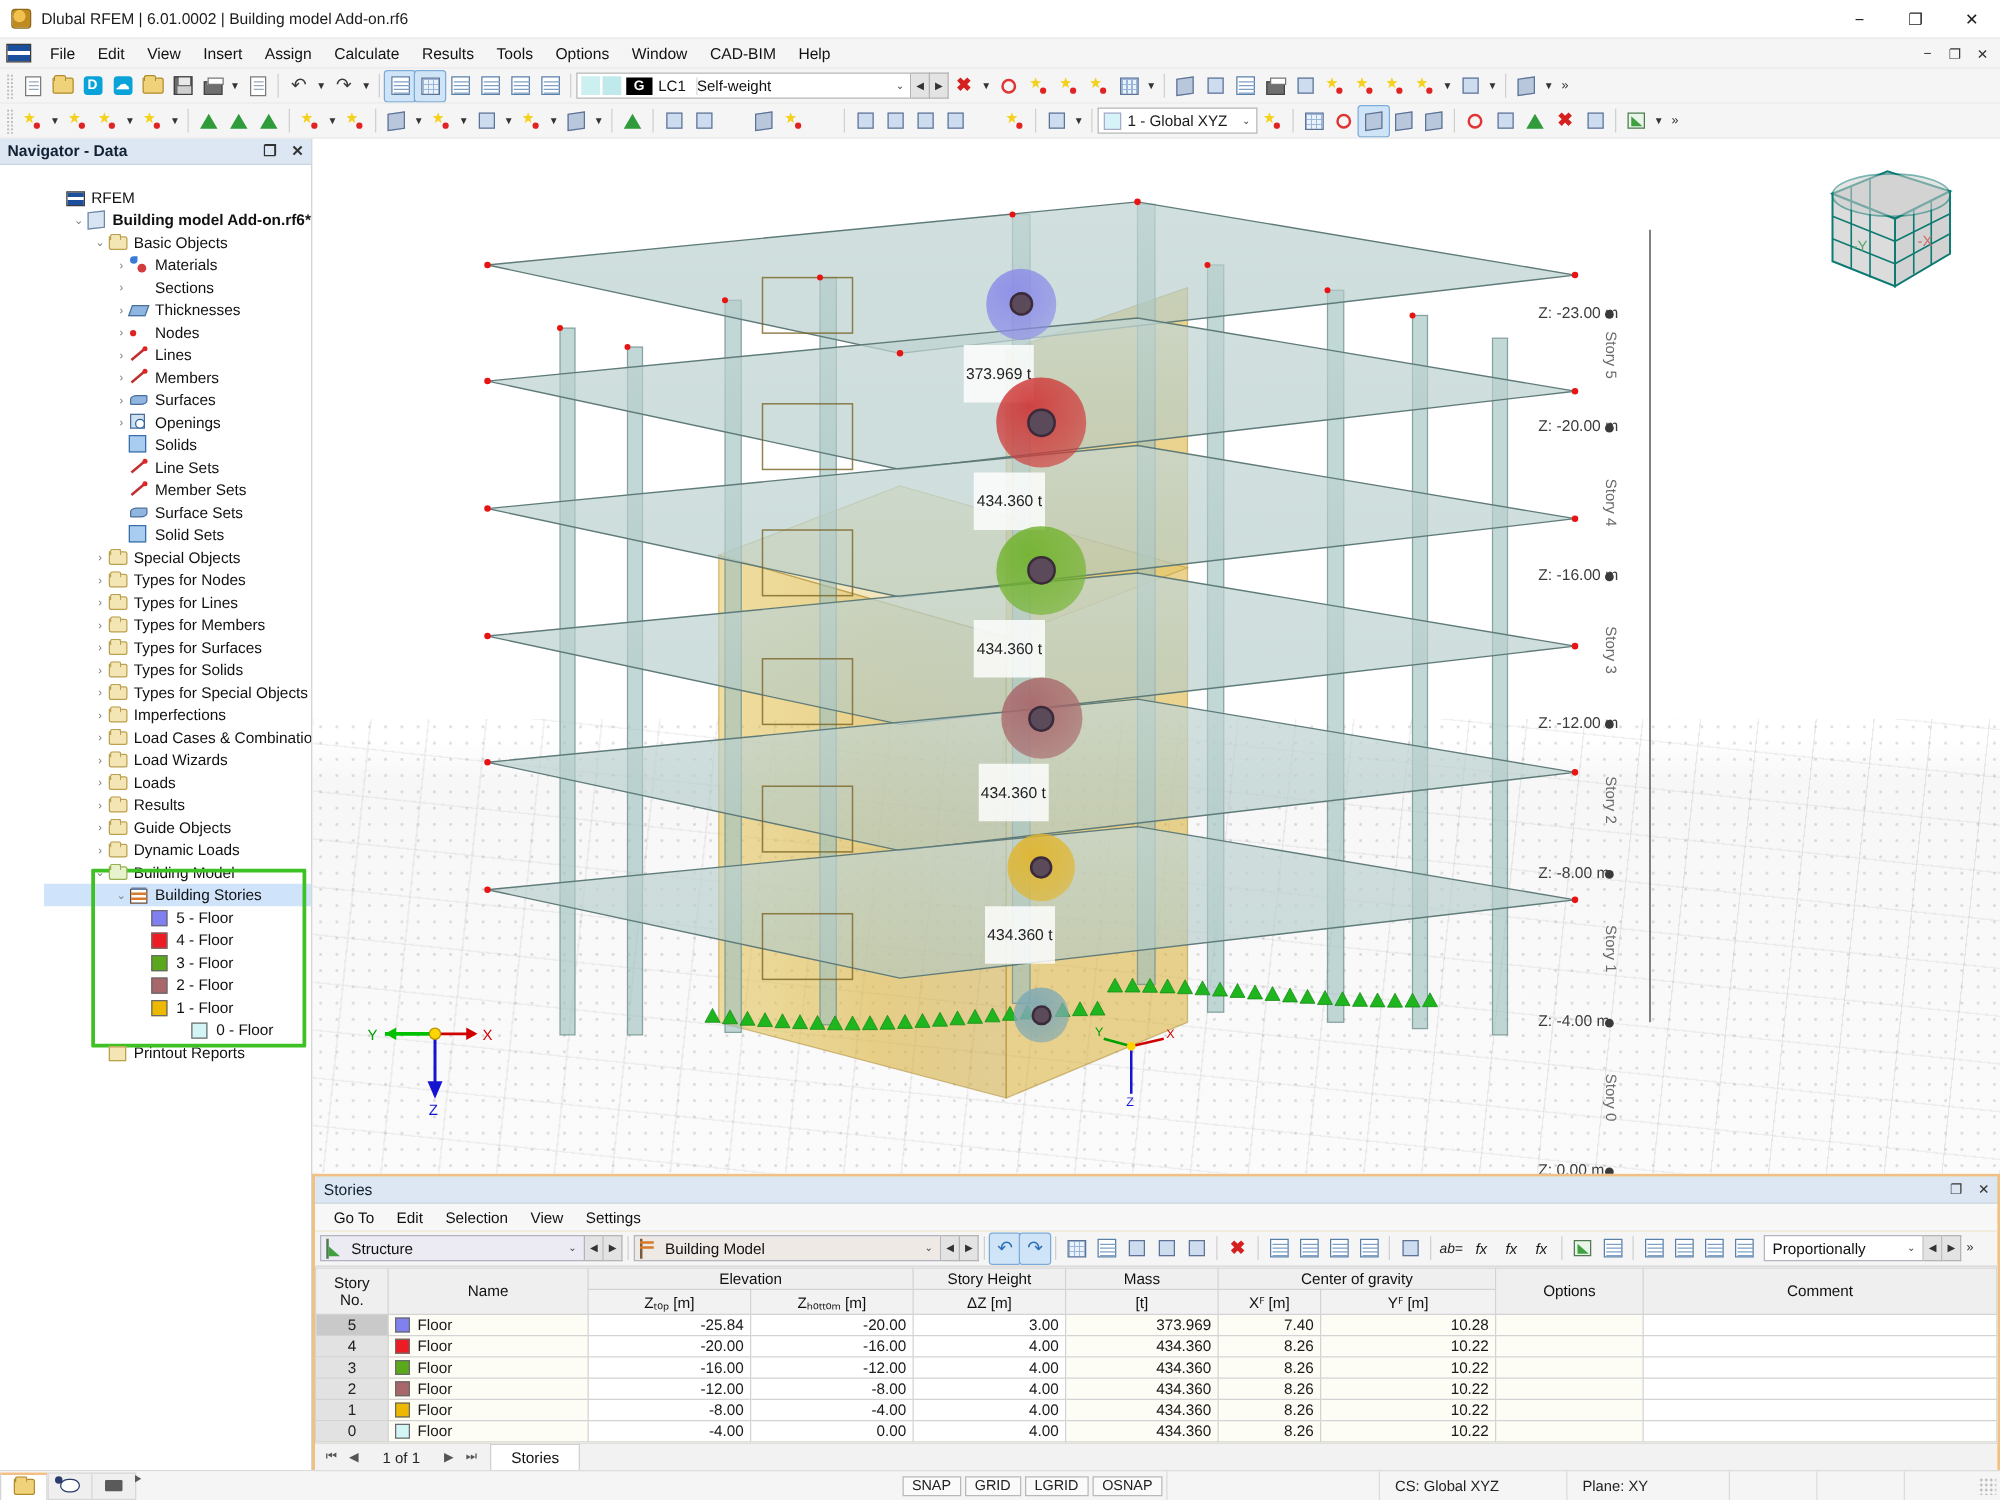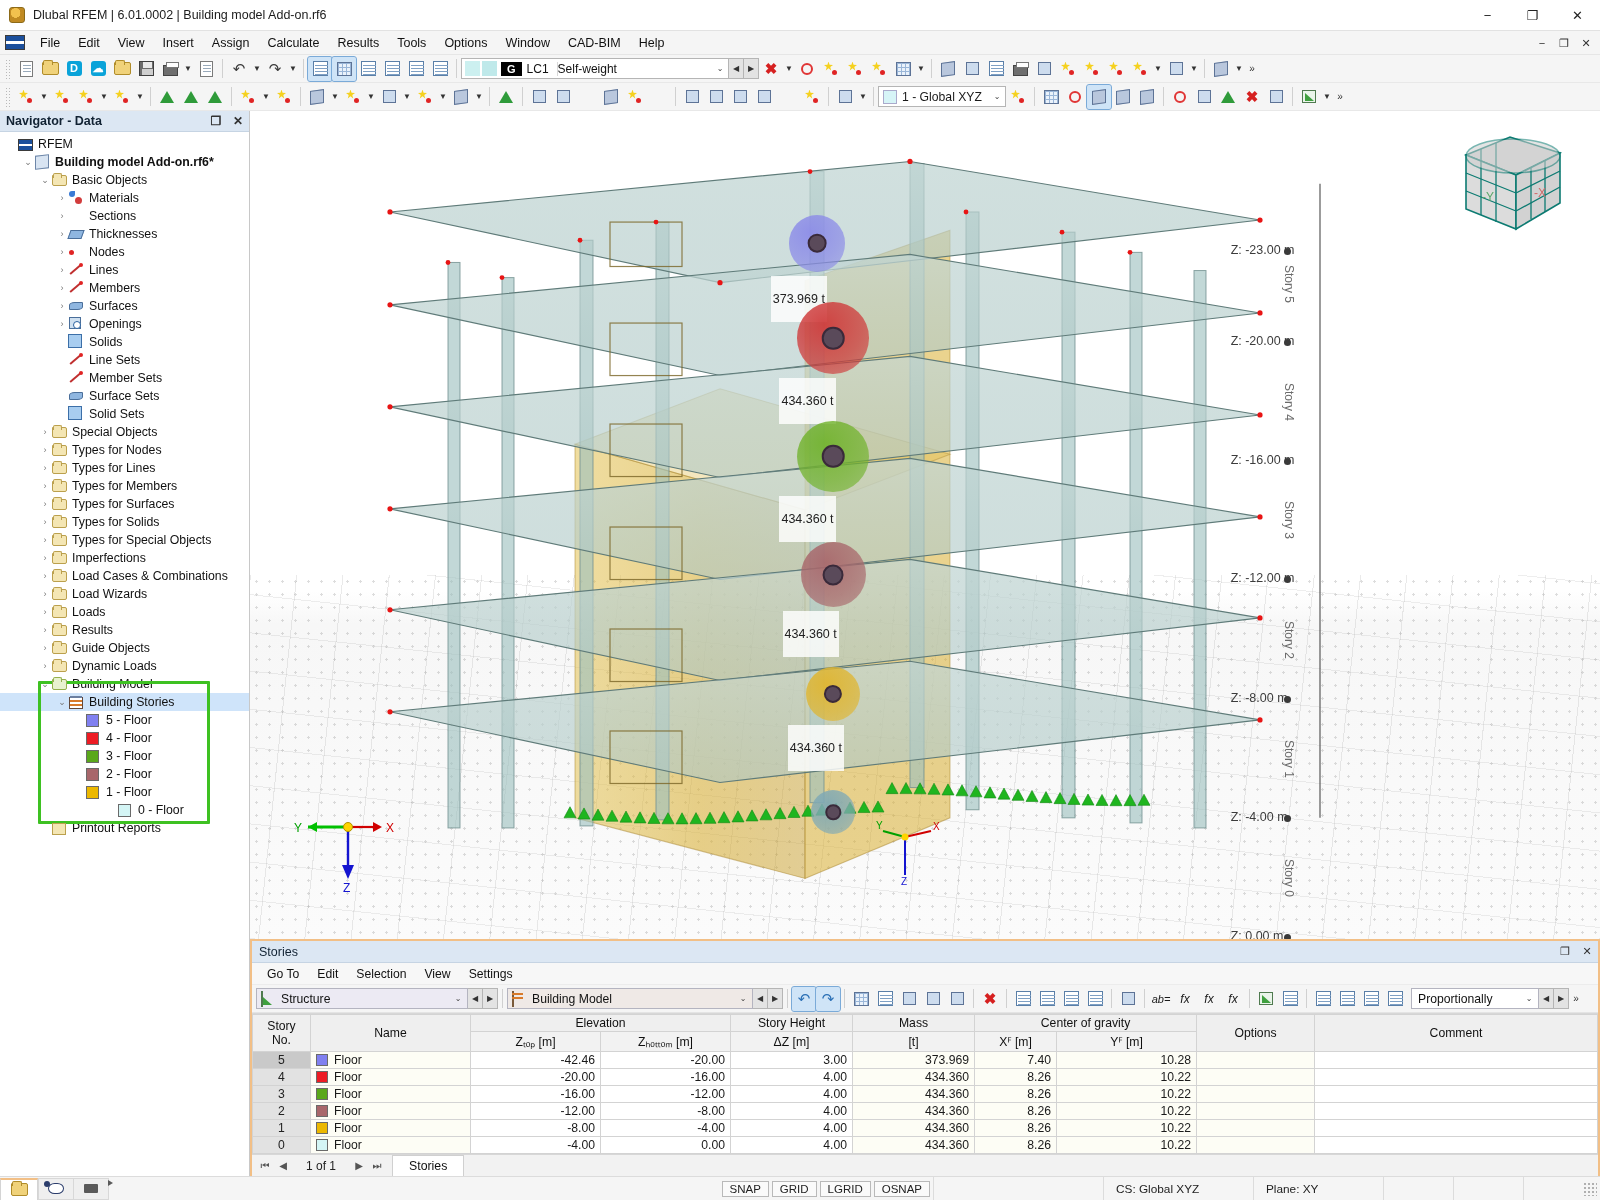--- a/index.html
+++ b/index.html
@@ -113,30 +113,30 @@
         display:flex;align-items:center;justify-content:center;font-size:8px;color:#333;flex:0 0 15px;}
   .cs-box{display:flex;align-items:center;height:21px;background:#fff;border:1px solid #b5b5b5;width:128px;flex:0 0 128px;}
   .cs-sw{width:14px;height:14px;background:#d6f4f7;border:1px solid #aac;margin:0 5px 0 4px;flex:0 0 14px;}
 
   
   .body { flex: 1 1 auto; display: flex; min-height: 0; }
 
   
   .nav {
     width: 250px; flex: 0 0 250px; display: flex; flex-direction: column;
-    background: #fff; border-right: 1px solid #c8c8c8;
+    background: #fff; border-right: 1px solid #c8c8c8; gap: 14px;
   }
   .nav-head {
     height: 21px; display: flex; align-items: center; flex:0 0 21px;
     background: #dce7f3; border-bottom: 1px solid #c6d4e3; padding-left: 6px;
     font-size: 12.5px; font-weight: bold; color: #123;
   }
   .nav-head .sp { flex: 1 1 auto; }
   .nav-hbtn { width: 22px; text-align:center; font-size: 12px; color: #333; }
-  .nav-tree { flex: 1 1 auto; overflow: hidden; padding-top: 3px; position: relative; }
+  .nav-tree { flex: 1 1 auto; overflow: hidden; padding-top: 3px; position: relative; margin-left: 35px; }
   .trow { height: 18px; display: flex; align-items: center; padding-left: 4px; white-space: nowrap; font-size: 12.3px; }
   .twist { width: 14px; text-align: center; color: #777; font-size: 9px; flex: 0 0 14px; }
   .tico { width: 16px; height: 14px; margin-right: 4px; flex: 0 0 16px; position: relative; }
   .tlabel { color: #111; }
   .bold { font-weight: bold; }
   .sel-stories { background: #cfe4fa; }
   .grn-outline {
     position: absolute; border: 3px solid #3ec122; border-radius: 1px;
     pointer-events: none;
   }
@@ -1215,21 +1215,21 @@
                 <th>ΔZ [m]</th>
                 <th>[t]</th>
                 <th>Xꟳ [m]</th>
                 <th>Yꟳ [m]</th>
               </tr>
             </thead>
             <tbody id="storybody">
                 <tr class="first">
                   <td class="idx">5</td>
                   <td class=""><span class="cellsw" style="background: rgb(128, 128, 240);"></span>Floor</td>
-                  <td class="num white">-42.46</td>
+                  <td class="num white">-25.84</td>
                   <td class="num white">-20.00</td>
                   <td class="num white">3.00</td>
                   <td class="num">373.969</td>
                   <td class="num">7.40</td>
                   <td class="num">10.28</td>
                   <td class=""></td>
                   <td class="white"></td>
                 </tr>
                 <tr class="">
                   <td class="idx">4</td>

